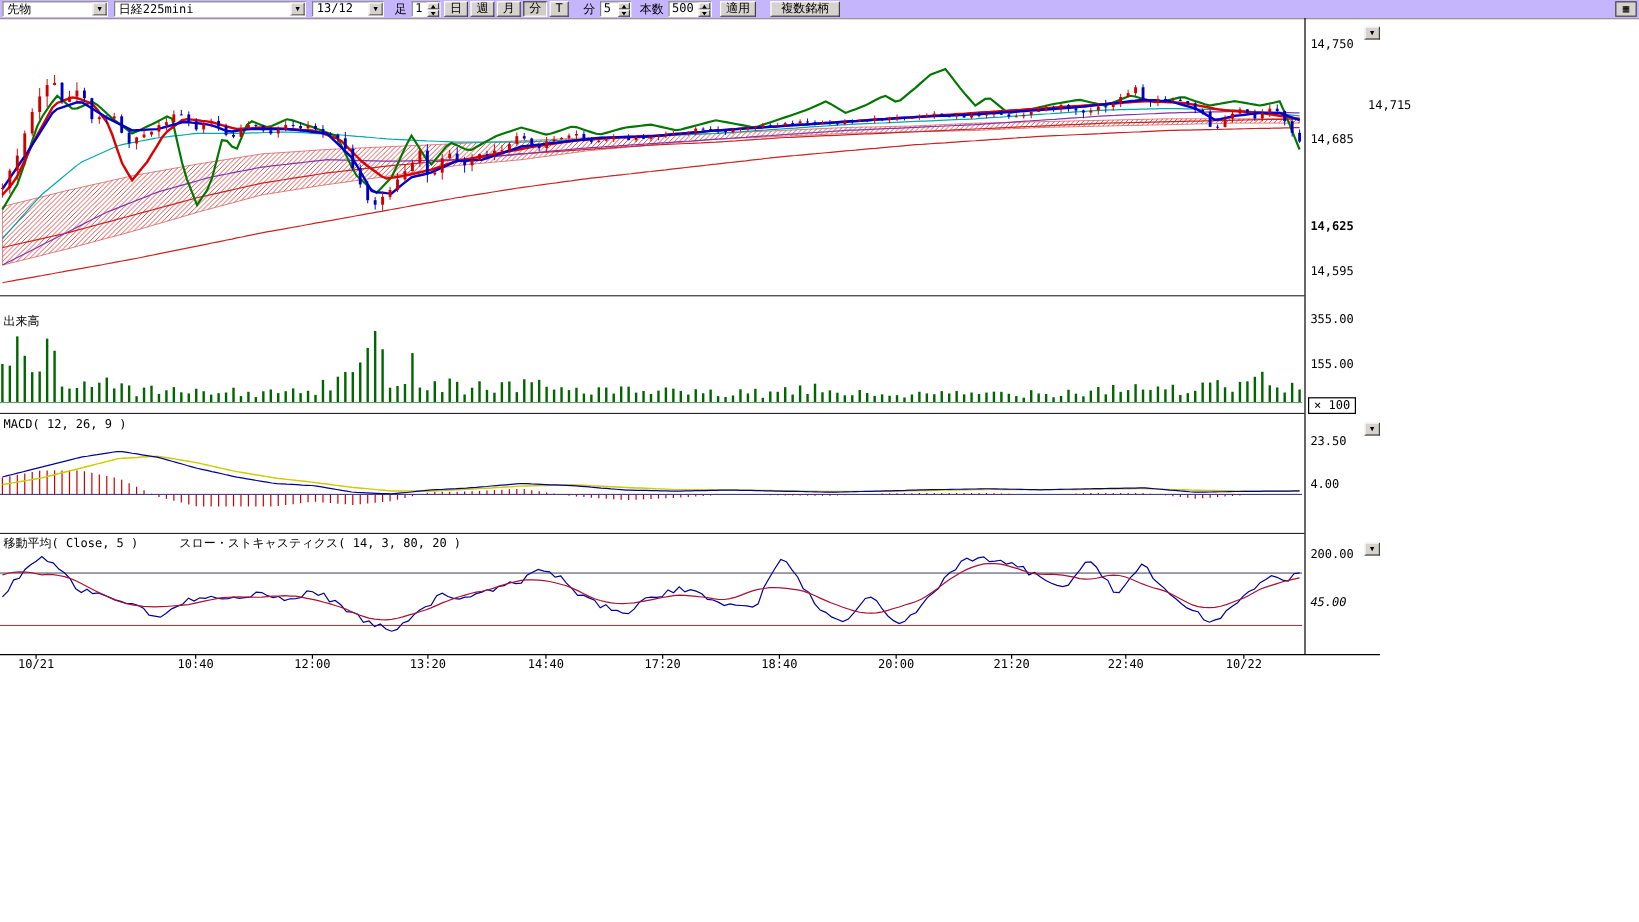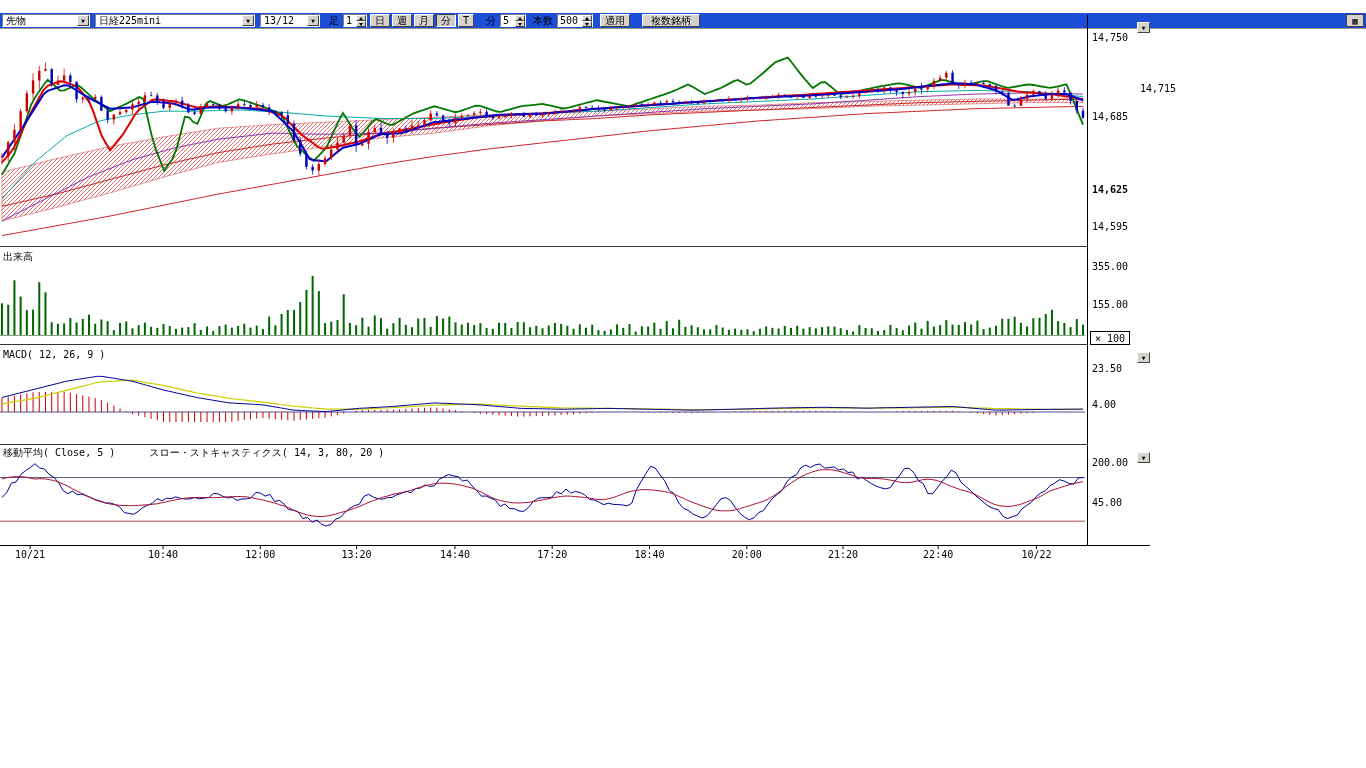--- a/index.html
+++ b/index.html
@@ -1,21 +1,21 @@
 <!DOCTYPE html>
 <html><head>
 <meta charset="utf-8">
 <style>
   *{margin:0;padding:0;box-sizing:border-box}
   html,body{width:1366px;height:768px;background:#ffffff;overflow:hidden;
     font-family:"DejaVu Sans Mono","DejaVu Sans",monospace;font-size:10px;color:#000}
   #app{position:relative;width:1366px;height:768px}
 
   
-  .toolbar{position:absolute;left:0;top:13px;width:1366px;height:16px;background:#1d4ed8;
+  .toolbar{position:absolute;left:0;top:0;width:1366px;height:16px;background:#c4b5fd;
     border-bottom:1px solid #9a978f;display:flex;align-items:center;padding-left:2px}
   .combo{display:inline-flex;align-items:center;justify-content:space-between;background:#fff;
     border:1px solid;border-color:#808080 #fff #fff #808080;height:13px;padding-left:3px;margin-right:5px;overflow:hidden;white-space:nowrap}
   .arrow-btn{width:12px;height:11px;background:#d6d3ce;border:1px solid;border-color:#fff #404040 #404040 #fff;
     font-size:6px;line-height:10px;text-align:center;color:#000;flex:0 0 auto}
   .tb-label{margin:0 4px;white-space:nowrap}
   .spin{display:inline-flex;align-items:center;justify-content:space-between;background:#fff;
     border:1px solid;border-color:#808080 #fff #fff #808080;height:13px;padding-left:2px;margin-right:3px;white-space:nowrap}
   .spin-arrows{display:inline-flex;flex-direction:column;margin-left:2px}
   .sarr{width:10px;height:6px;background:#d6d3ce;border:1px solid;border-color:#fff #404040 #404040 #fff;position:relative;display:block}
@@ -29,21 +29,21 @@
   .corner-icon{position:absolute;right:2px;top:1px;width:18px;height:13px;background:#d6d3ce;
     border:1px solid #404040;font-size:9px;line-height:12px;text-align:center}
 
   
   #chart-svg{position:absolute;left:0;top:0}
   .legend-row{position:absolute;left:3px;white-space:nowrap}
   .legend-row span{margin-right:18px}
   #legend1{top:21px}
   #legend2{top:36px}
   .panel-title{position:absolute;left:3px;white-space:nowrap}
-  #vol-title{top:250px}
+  #vol-title{top:261px}
   #macd-title{top:349px}
   #stoch-title{top:446px}
   #stoch-title span{margin-right:28px}
   .ylab{position:absolute;left:1092px;white-space:nowrap}
   .xlab{position:absolute;top:549px;transform:translateX(-50%);white-space:nowrap}
   .panel-arrow{position:absolute;left:1137px;width:13px;height:11px;background:#d6d3ce;
     border:1px solid;border-color:#fff #404040 #404040 #fff;font-size:6px;text-align:center;line-height:10px}
   #mult-box{position:absolute;left:1090px;top:331px;border:1px solid #000;background:#fff;
     padding:0 4px;height:14px;line-height:13px;white-space:nowrap}
 </style>
@@ -835,21 +835,21 @@
       <div class="ylab" style="top: 32px;">14,750</div>
       <div class="ylab" style="top: 83px; margin-left: 48px;">14,715</div>
       <div class="ylab" style="top: 111.268px;">14,685</div>
       <div class="ylab" style="top: 184.439px; font-weight: bold;">14,625</div>
       <div class="ylab" style="top: 221.024px;">14,595</div>
       <div class="ylab" style="top: 260.731px;">355.00</div>
       <div class="ylab" style="top: 299.192px;">155.00</div>
       <div class="ylab" style="top: 363.273px;">23.50</div>
       <div class="ylab" style="top: 398.727px;">4.00</div>
       <div class="ylab" style="top: 457px;">200.00</div>
-      <div class="ylab" style="top: 497px;">45.00</div>
+      <div class="ylab" style="top: 497px; font-style: italic;">45.00</div>
     </div>
   <div id="x-axis">
       <div class="xlab" style="left: 30.106px;">10/21</div>
       <div class="xlab" style="left: 163.069px;">10:40</div>
       <div class="xlab" style="left: 260.359px;">12:00</div>
       <div class="xlab" style="left: 356.568px;">13:20</div>
       <div class="xlab" style="left: 454.939px;">14:40</div>
       <div class="xlab" style="left: 552.229px;">17:20</div>
       <div class="xlab" style="left: 649.519px;">18:40</div>
       <div class="xlab" style="left: 746.809px;">20:00</div>

